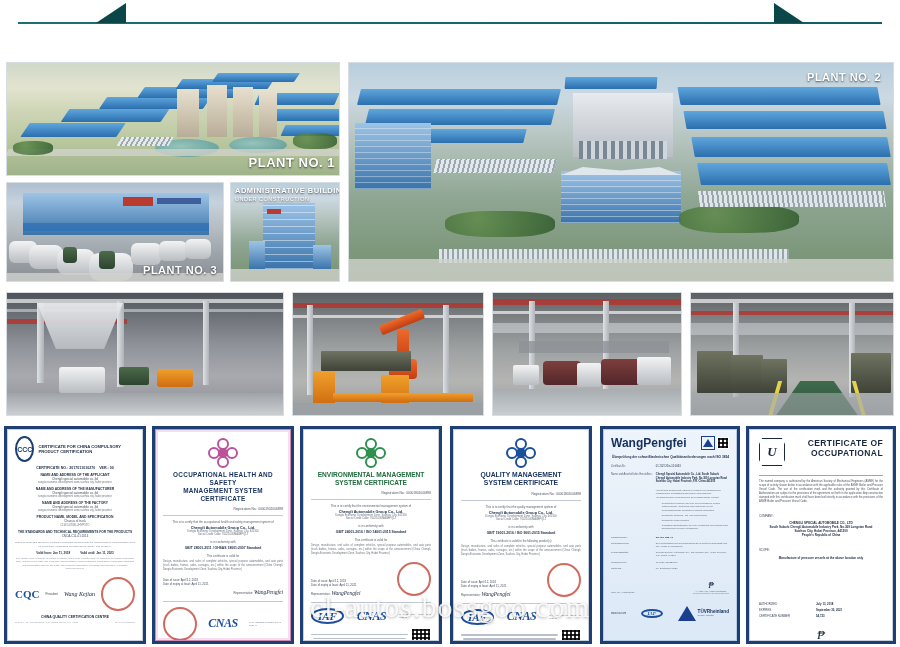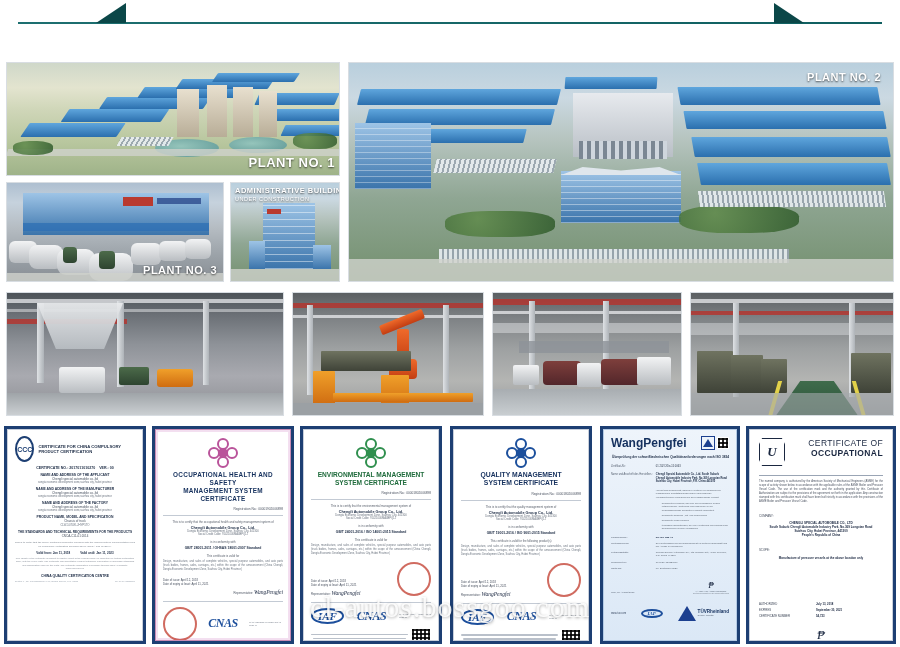--- a/index.html
+++ b/index.html
@@ -459,20 +459,26 @@
       <div style="text-align:center;font-size:3.2px;font-weight:bold;color:#1d2c45;margin-top:3px;">THE STANDARDS AND TECHNICAL REQUIREMENTS FOR THE PRODUCTS</div>
       <div style="text-align:center;font-size:3px;color:#47505f;">CNCA-C11-01:2014</div>
       <div style="text-align:center;font-size:2.5px;color:#79818d;margin-top:3px;line-height:1.4;">This is to certify that the above mentioned product(s) complies with the requirements of implementation rules for compulsory certification specified above (CNCA-C11-01:2014).</div>
       <div style="display:flex;justify-content:center;gap:10px;font-size:3px;font-weight:bold;color:#1d2c45;margin-top:3px;">
         <span><span>Valid from:</span>
               <span>Jan 11, 2018</span></span>
         <span><span>Valid until:</span>
               <span>Jan 11, 2023</span></span>
       </div>
       <div style="text-align:center;font-size:2.4px;color:#868d98;margin-top:2px;line-height:1.4;">The validity of the certificate is subject to positive result of the regular follow-up inspection by testing certification body, until the expiry date. The certificate has quantitative product catalogue information of applicable standards and organization code for the parts. The certificate information is available through CNCA's website: www.cnca.gov.cn</div>
+      <div style="display:flex;align-items:center;justify-content:space-between;margin-top:7px;">
+        <span style="font-size:11px;font-weight:bold;color:#1d4f9c;font-family:'Liberation Serif',serif;">CQC</span>
+        <span style="font-size:3px;color:#4a5260;">President</span>
+        <span class="sig" style="font-size:6px;">Wang Kejian</span>
+        <span class="stamp"></span>
+      </div>
       <div style="text-align:center;font-size:3.4px;font-weight:bold;color:#1d2c45;margin-top:4px;">CHINA QUALITY CERTIFICATION CENTRE</div>
       <div style="display:flex;justify-content:space-between;font-size:2.2px;color:#97a0ac;margin-top:2px;">
         <span>Section 9 , No. 188 Nansihuan Xi Lu, Beijing 100070, P. R. China</span>
         <span>Tel: 86-10-83886260</span>
       </div>
     </div>
   </div>
 
   <div class="cert" id="cert2">
     <div class="cert-frame"></div>
@@ -715,21 +721,21 @@
       </div>
     </div>
   </div>
 
   <div class="cert" id="cert6">
     <div class="cert-frame"></div>
     <div class="cert-inner plain" style="padding:8px 9px;">
       <div style="display:flex;justify-content:space-between;align-items:flex-start;">
         <span class="asme-badge">U</span>
         <span style="text-align:right;">
-          <span style="display:block;font-size:8.5px;font-weight:normal;color:#1a2740;letter-spacing:.4px;">CERTIFICATE OF</span>
+          <span style="display:block;font-size:8.5px;font-weight:bold;color:#1a2740;letter-spacing:.4px;">CERTIFICATE OF</span>
           <span style="display:block;font-size:8.5px;font-weight:bold;color:#1a2740;letter-spacing:.4px;">OCCUPATIONAL</span>
         </span>
       </div>
       <div class="rule" style="margin-top:9px;background:#9aa5b5;"></div>
       <div style="font-size:2.7px;color:#4a5260;line-height:1.5;text-align:justify;margin-top:4px;">The named company is authorized by the American Society of Mechanical Engineers (ASME) for the scope of activity shown below in accordance with the applicable rules of the ASME Boiler and Pressure Vessel Code. The use of the certification mark and the authority granted by this Certificate of Authorization are subject to the provisions of the agreement set forth in the application. Any construction stamped with this certification mark shall have been built strictly in accordance with the provisions of the ASME Boiler and Pressure Vessel Code.</div>
       <div style="font-size:2.8px;color:#3a4354;margin-top:10px;">COMPANY:</div>
       <div style="text-align:center;font-size:3.1px;font-weight:bold;color:#1a2740;margin-top:3px;">CHENGLI SPECIAL AUTOMOBILE CO., LTD</div>
       <div style="text-align:center;font-size:3px;font-weight:bold;color:#1a2740;">South Suburb Chengli Automobile Industry Park, No.369 Longxian Road</div>
       <div style="text-align:center;font-size:3px;font-weight:bold;color:#1a2740;">Suizhou City, Hubei Province, 441300</div>
       <div style="text-align:center;font-size:3px;font-weight:bold;color:#1a2740;">People's Republic of China</div>

